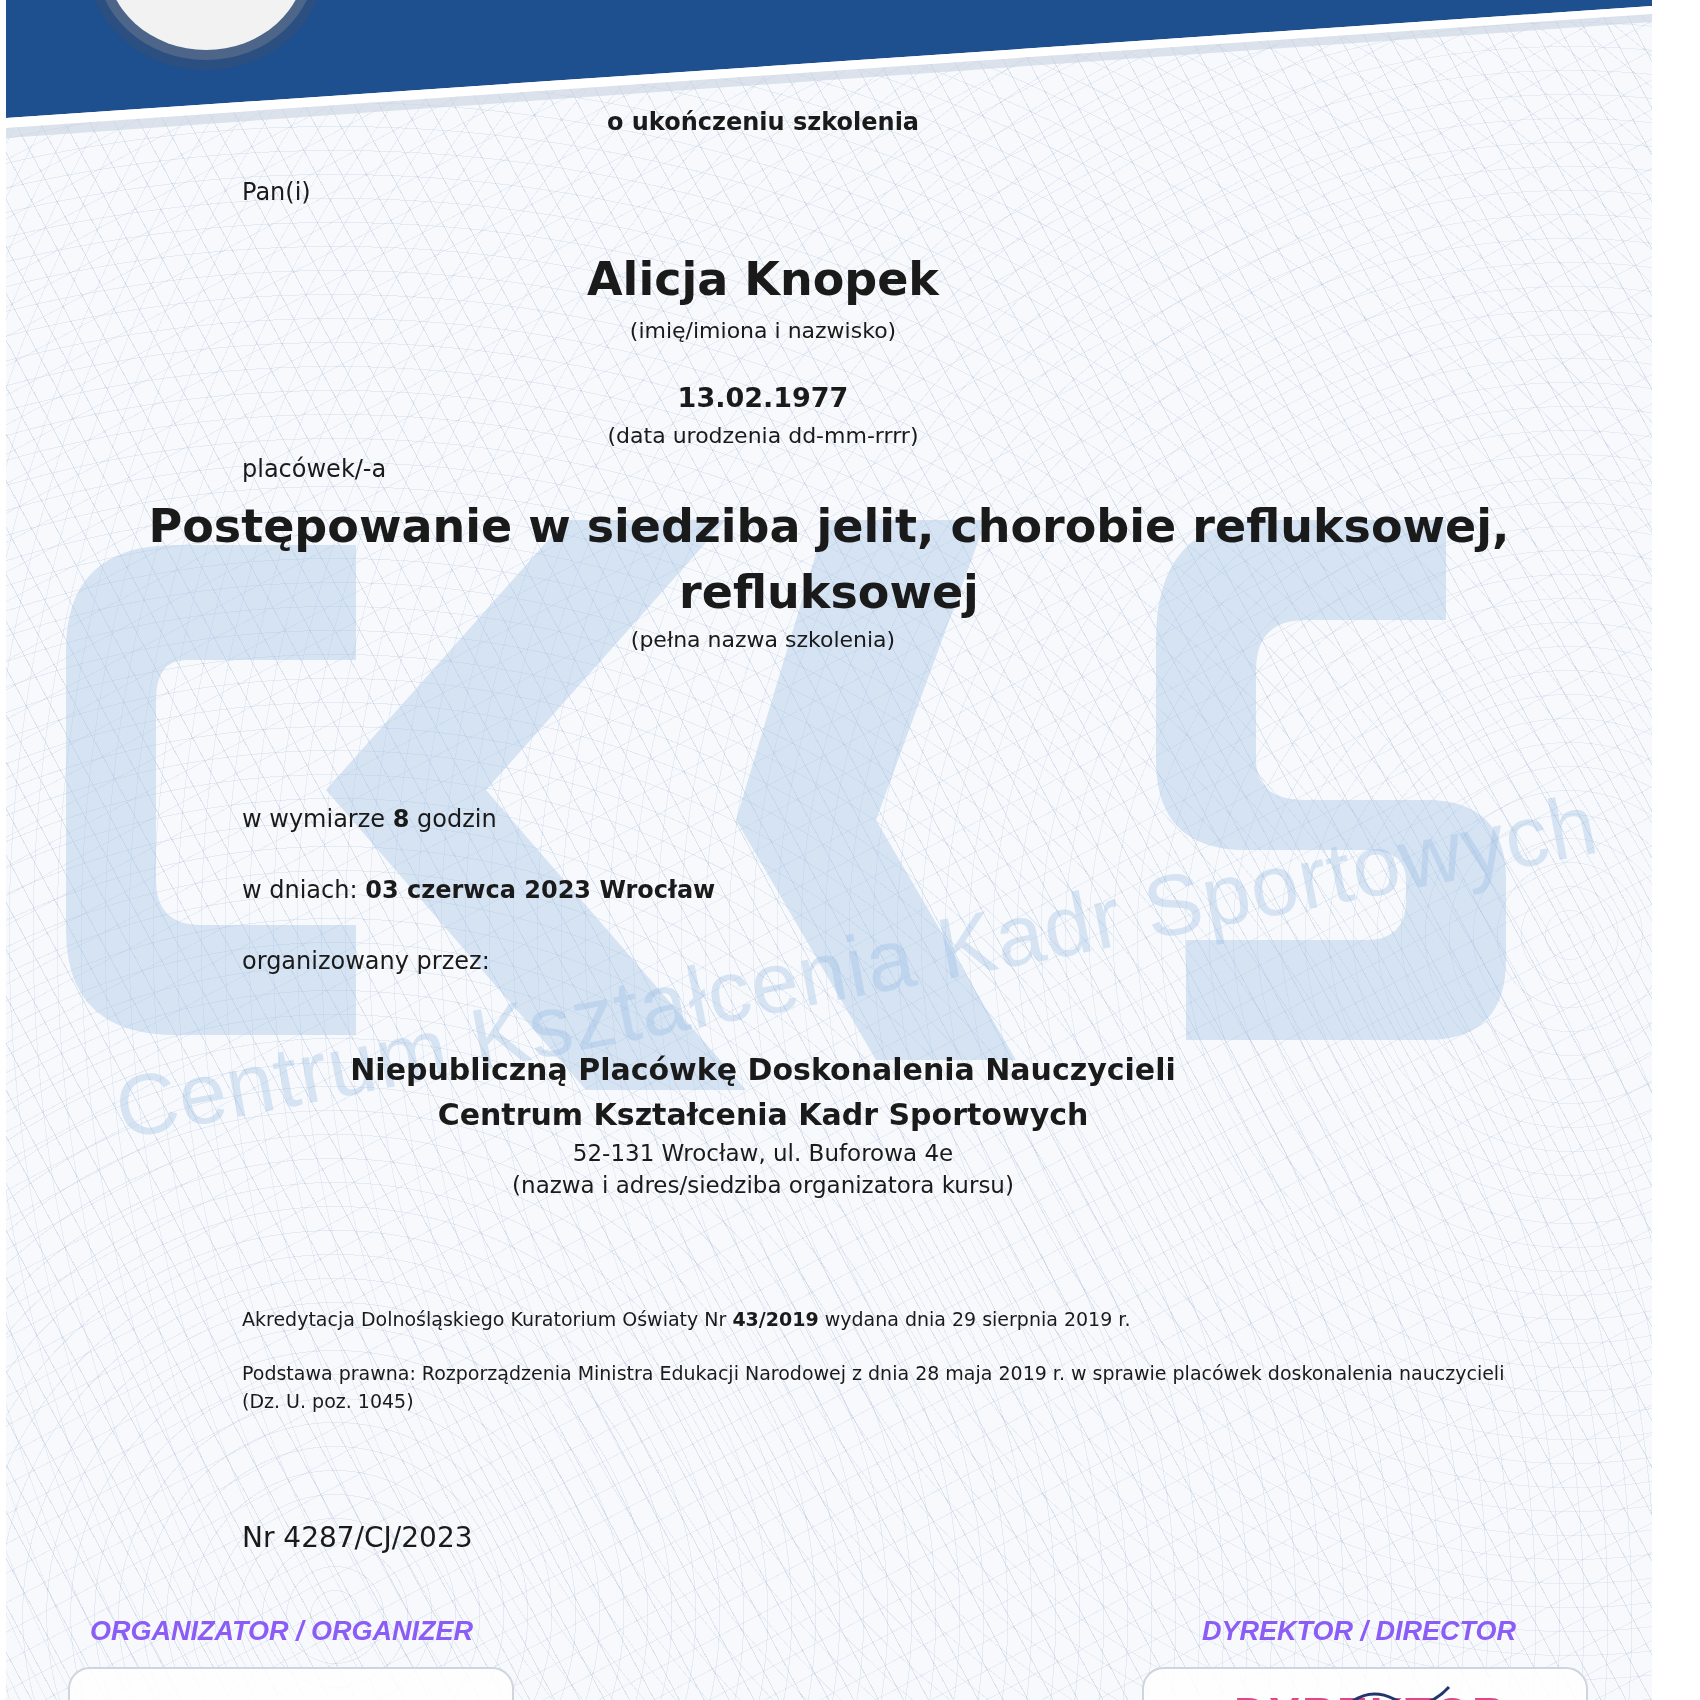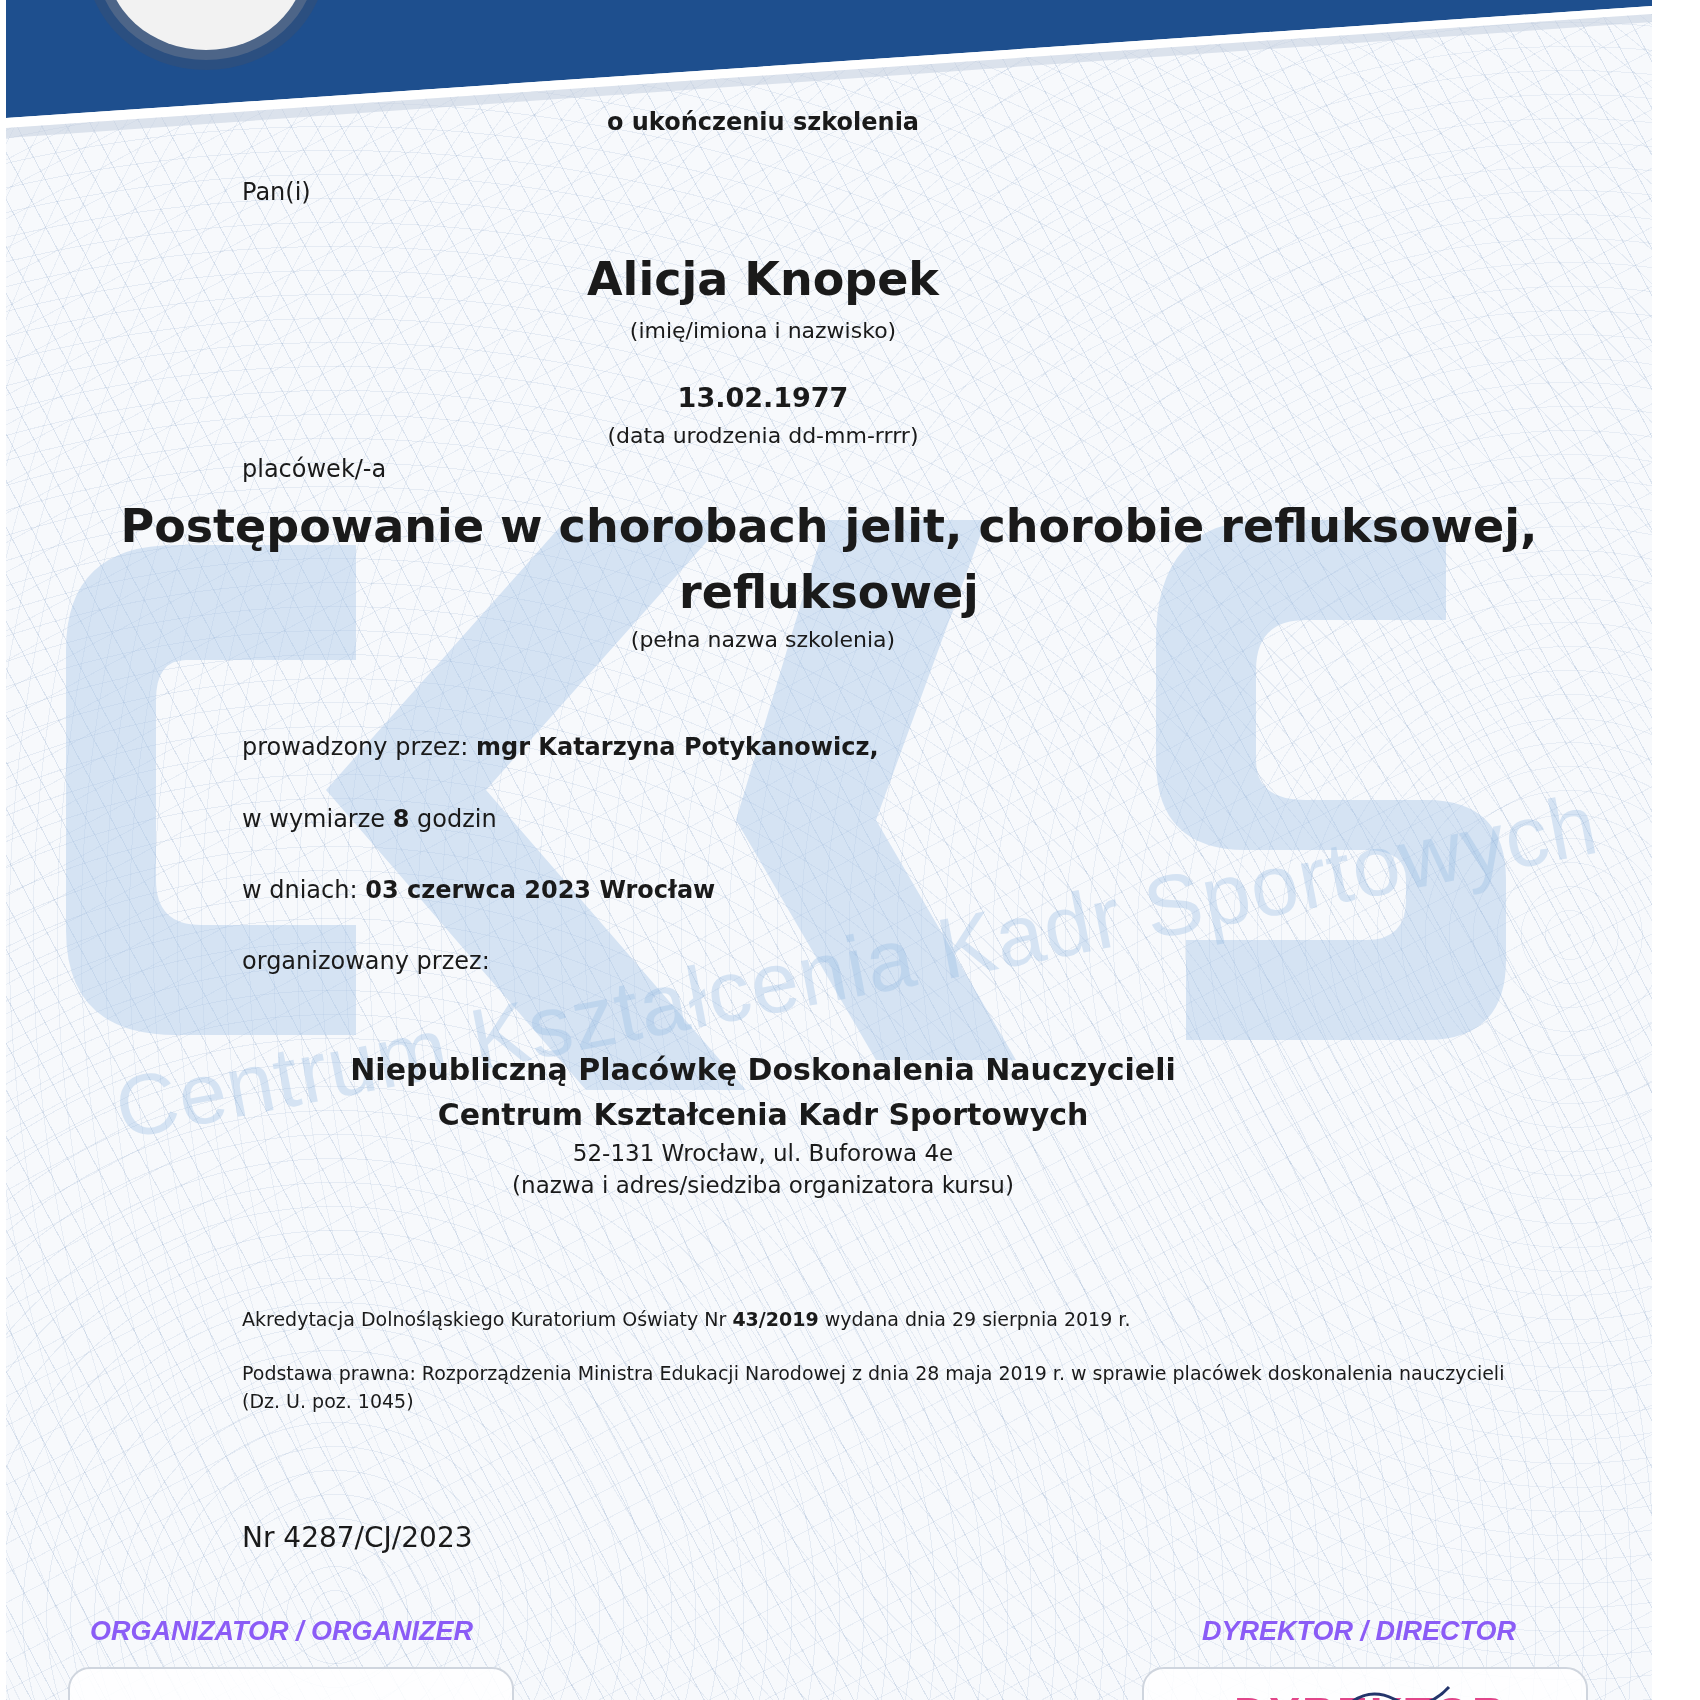--- a/index.html
+++ b/index.html
@@ -174,29 +174,25 @@
 
       <div class="abs name">Alicja Knopek</div>
       <div class="abs caption" style="top:318px;">(imię/imiona i nazwisko)</div>
 
       <div class="abs dob">13.02.1977</div>
       <div class="abs caption" style="top:423px;">(data urodzenia dd-mm-rrrr)</div>
 
       <div class="abs lbl-completed">placówek/-a</div>
 
       <div class="abs course-title">
-        <div>Postępowanie w chorobach jelit, chorobie refluksowej,</div>
+        <div>Postępowanie w siedziba jelit, chorobie refluksowej,</div>
         <div>refluksowej</div>
       </div>
       <div class="abs caption" style="top:627px;">(pełna nazwa szkolenia)</div>
 
-      <div class="abs detail" style="top:733px;">
-        <span>prowadzony przez:</span>
-        <b>mgr Katarzyna Potykanowicz,</b>
-      </div>
 
       <div class="abs detail" style="top:805px;">
         <span>w wymiarze</span>
         <b>8</b>
         <span>godzin</span>
       </div>
 
       <div class="abs detail" style="top:876px;">
         <span>w dniach:</span>
         <b>03 czerwca 2023 Wrocław</b>

